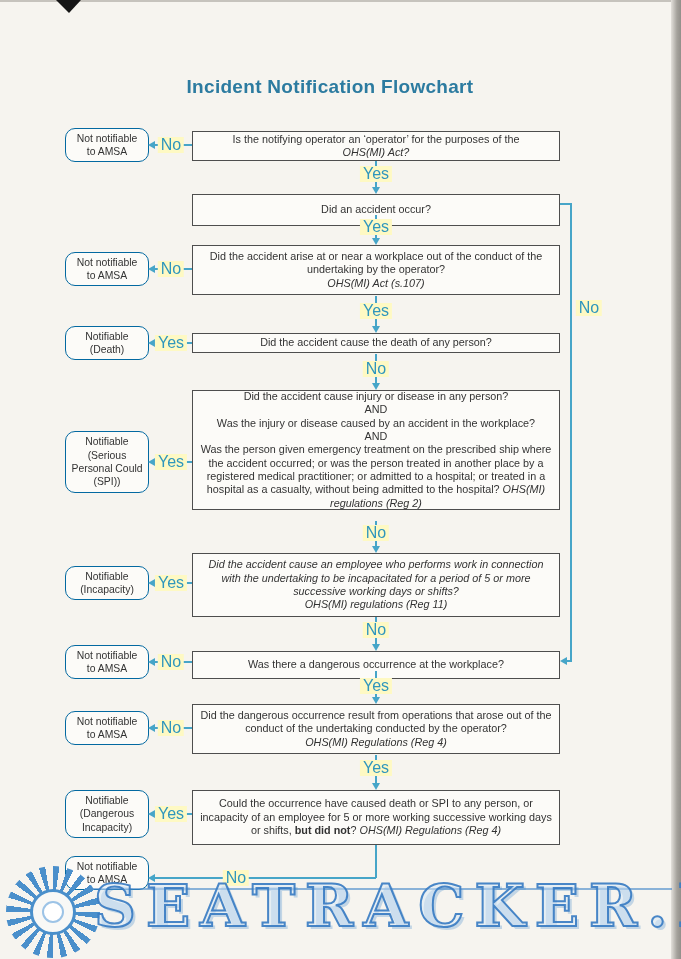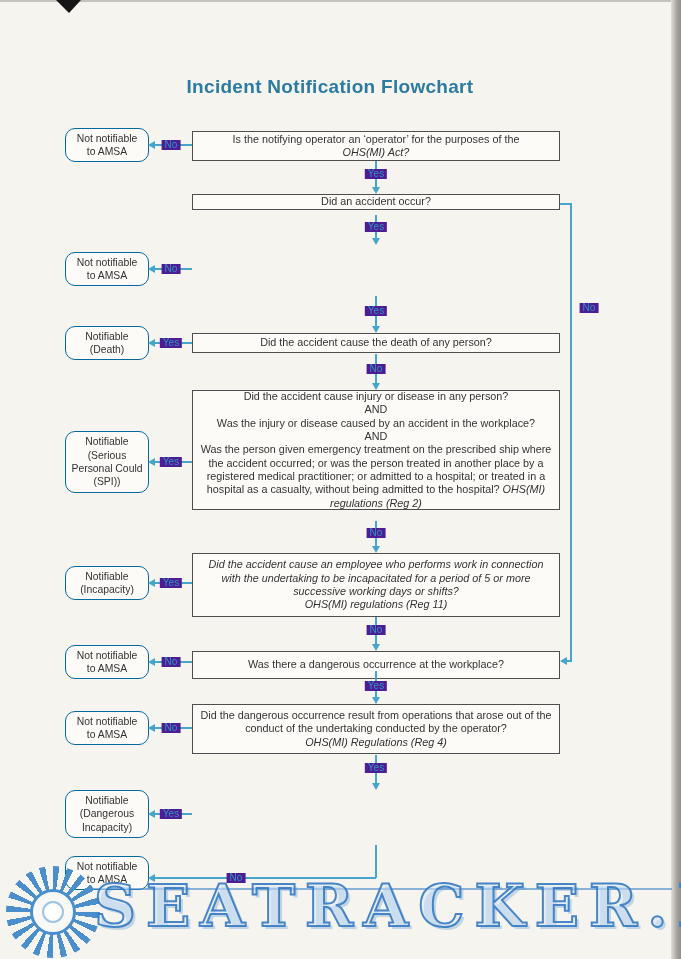--- a/index.html
+++ b/index.html
@@ -19,21 +19,21 @@
   .refline{font-style:italic}
   .inline-ref{font-style:italic;margin-left:3px}
 
   .rbox{position:absolute;left:65px;width:84px;background:#fcfbf8;border:1px solid #0369a1;border-radius:10px;display:flex;flex-direction:column;justify-content:center;align-items:center;text-align:center;font-size:10.4px;line-height:1.28;color:#333;padding:1px 2px}
   .rline{white-space:nowrap}
 
   .vline{position:absolute;width:2px;background:#46a5c8;left:375px}
   .hline{position:absolute;height:2px;background:#46a5c8}
   .head-down{position:absolute;width:0;height:0;border-left:4px solid transparent;border-right:4px solid transparent;border-top:7px solid #46a5c8;left:372px}
   .head-left{position:absolute;width:0;height:0;border-top:4px solid transparent;border-bottom:4px solid transparent;border-right:7px solid #46a5c8}
-  .blabel{position:absolute;font-size:10px;color:#2f96bd;background:#4c1d95;padding:0 3px;line-height:1;transform:translate(-50%,-50%);white-space:nowrap}
+  .blabel{position:absolute;font-size:16px;color:#2f96bd;background:#fef9c3;padding:0 3px;line-height:1;transform:translate(-50%,-50%);white-space:nowrap}
 
   
   .wm-line{position:absolute;left:90px;top:888px;width:582px;height:2px;background:rgba(66,134,200,.6);z-index:5}
   .watermark{position:absolute;left:94px;top:877px;z-index:6;font-family:"DejaVu Serif",serif;font-weight:bold;font-size:58px;line-height:1;letter-spacing:10px;white-space:nowrap;color:rgba(214,231,247,.5);-webkit-text-stroke:2px rgba(54,122,194,.9);text-shadow:3px 3px 0 rgba(74,144,204,.3)}
   .sun{position:absolute;left:6px;top:866px;width:94px;height:92px;border-radius:50%;background:repeating-conic-gradient(#4a8fcb 0deg 8deg,rgba(74,143,203,0) 8deg 18deg);z-index:6}
   .sun-core{position:absolute;left:50%;top:50%;transform:translate(-50%,-50%);width:46px;height:46px;border-radius:50%;background:#f8f8f6;border:3px solid #4a8fcb;display:flex;align-items:center;justify-content:center}
   .sun-dot{width:22px;height:22px;border-radius:50%;border:2px solid #9cc3e6;background:#ffffff}
 </style>
 </head>
 <body>
@@ -44,24 +44,28 @@
   <div class="scan-right"></div>
   <div class="corner-mark"></div>
 
   <div class="title">Incident Notification Flowchart</div>
 
   <div class="qbox" style="top:131px;height:30px">
     <div>Is the notifying operator an ‘operator’ for the purposes of the</div>
     <div class="refline">OHS(MI) Act?</div>
   </div>
 
-  <div class="qbox" style="top:194px;height:16px">
+  <div class="qbox" style="top:194px;height:32px">
     <div>Did an accident occur?</div>
   </div>
 
+  <div class="qbox" style="top:245px;height:50px">
+    <div>Did the accident arise at or near a workplace out of the conduct of the undertaking by the operator?</div>
+    <div class="refline">OHS(MI) Act (s.107)</div>
+  </div>
 
   <div class="qbox" style="top:333px;height:20px">
     <div>Did the accident cause the death of any person?</div>
   </div>
 
   <div class="qbox" style="top:390px;height:120px">
     <div>Did the accident cause injury or disease in any person?</div>
     <div>AND</div>
     <div>Was the injury or disease caused by an accident in the workplace?</div>
     <div>AND</div>
@@ -77,20 +81,25 @@
 
   <div class="qbox" style="top:651px;height:28px">
     <div>Was there a dangerous occurrence at the workplace?</div>
   </div>
 
   <div class="qbox" style="top:704px;height:50px">
     <div>Did the dangerous occurrence result from operations that arose out of the conduct of the undertaking conducted by the operator?</div>
     <div class="refline">OHS(MI) Regulations (Reg 4)</div>
   </div>
 
+  <div class="qbox" style="top:790px;height:55px">
+    <div>
+      <span>Could the occurrence have caused death or SPI to any person, or incapacity of an employee for 5 or more working successive working days or shifts, </span><b>but did not</b><span>? </span><i>OHS(MI) Regulations (Reg 4)</i>
+    </div>
+  </div>
 
   <div class="rbox" style="top:128px;height:34px">
     <div class="rline">Not notifiable</div>
     <div class="rline">to AMSA</div>
   </div>
   <div class="rbox" style="top:252px;height:34px">
     <div class="rline">Not notifiable</div>
     <div class="rline">to AMSA</div>
   </div>
   <div class="rbox" style="top:326px;height:34px">

